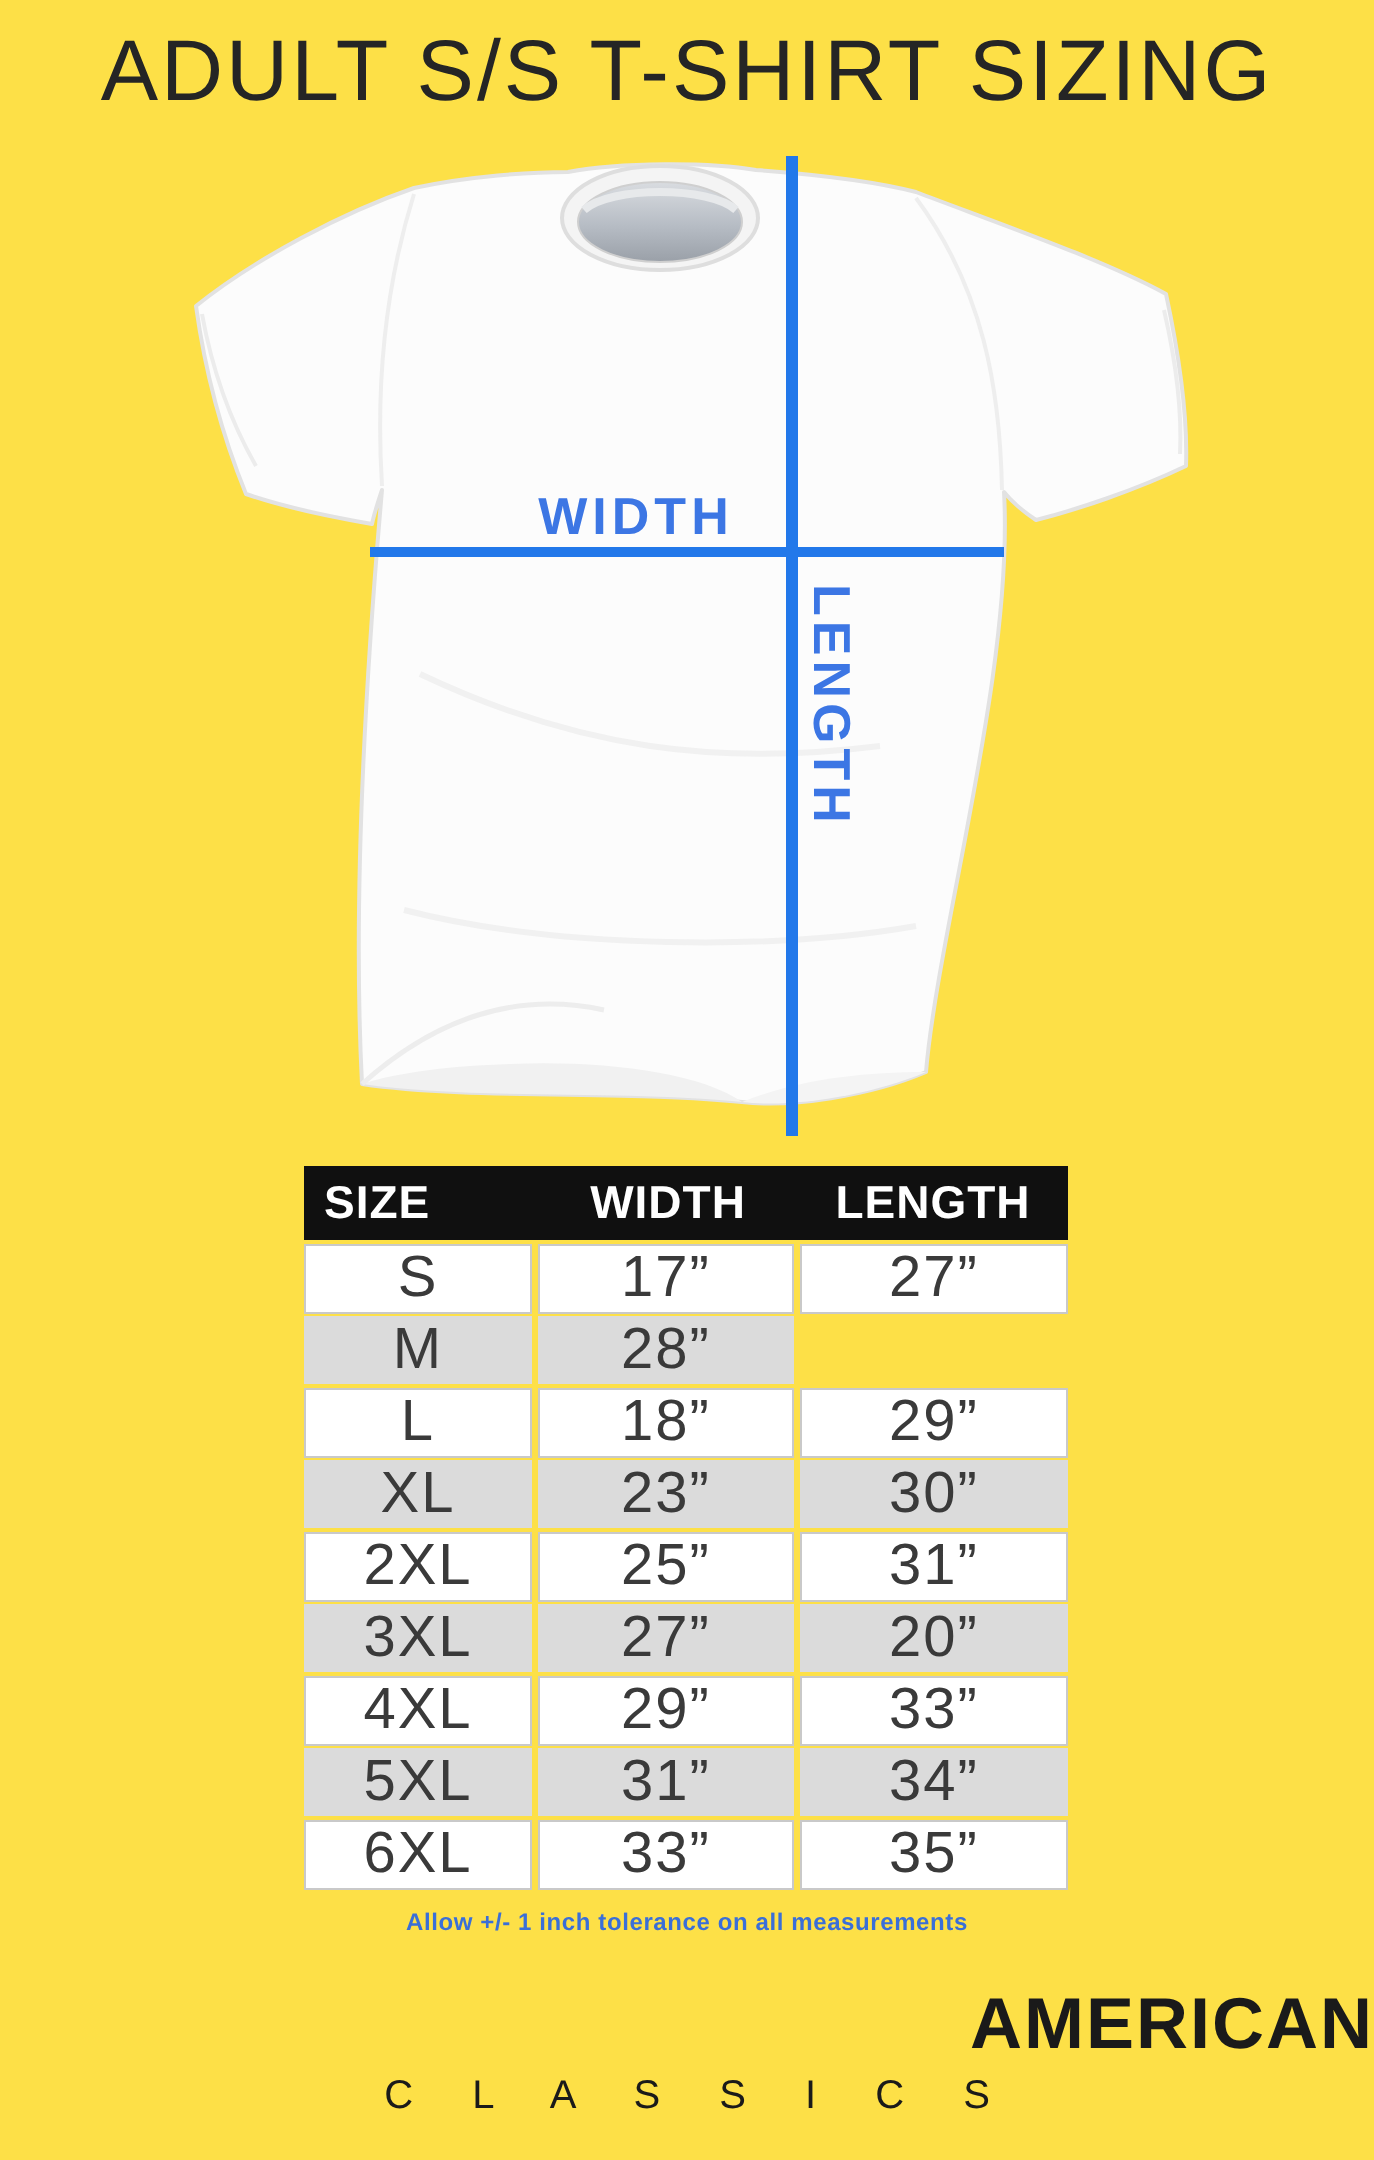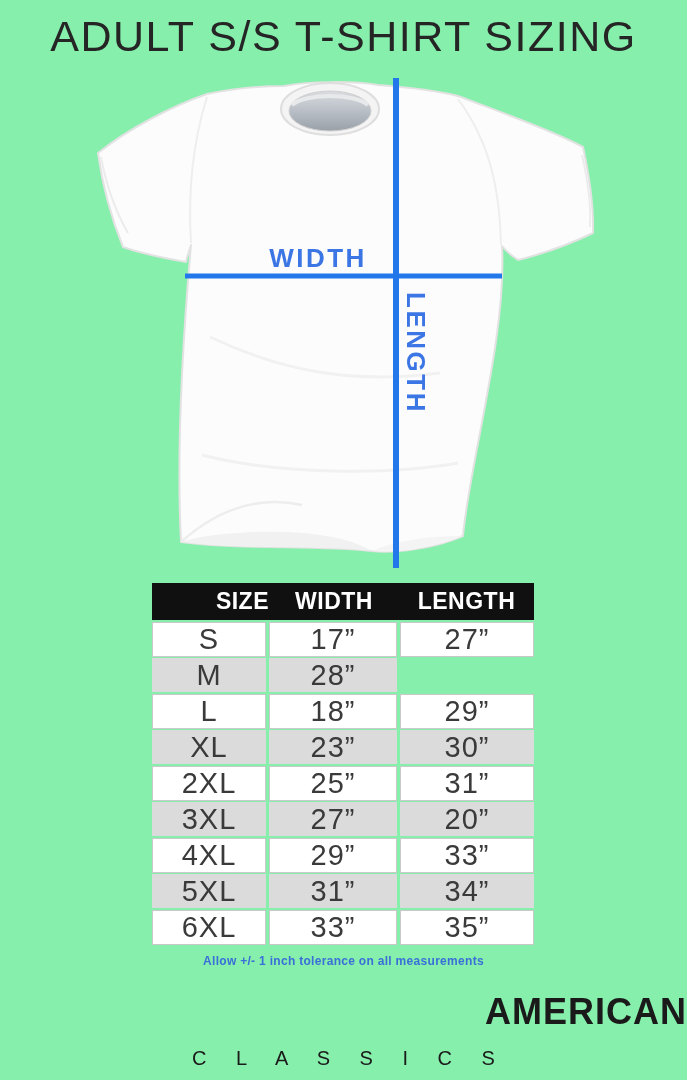--- a/index.html
+++ b/index.html
@@ -1,19 +1,19 @@
 <!DOCTYPE html>
 <html><head>
 <meta charset="utf-8">
 <style>
   html,body{margin:0;padding:0;background:#ffffff;}
   .page{
     position:relative;
     width:687px;height:1080px;
-    background:#86efac;
+    background:#fde047;
     overflow:hidden;
     font-family:"Liberation Sans", sans-serif;
   }
   .title{
     position:absolute;top:12px;left:0;width:100%;
     text-align:center;
     font-size:43px;font-weight:300;letter-spacing:1.5px;
     color:#252525;
   }
   .shirt-wrap{position:absolute;left:60px;top:75px;width:560px;height:500px;}
@@ -22,21 +22,21 @@
     font-weight:bold;font-size:26px;letter-spacing:2.5px;
   }
   
   .sizing-table{position:absolute;left:152px;top:583px;width:382px;}
   .t-header{
     display:grid;grid-template-columns:117px 130px 135px;
     background:#101010;height:37px;align-items:center;
     color:#ffffff;font-weight:bold;font-size:23px;letter-spacing:0.5px;
   }
   .th{text-align:center;}
-  .th-size{text-align:right;padding-left:10px;}
+  .th-size{text-align:left;padding-left:10px;}
   .t-row{
     display:grid;grid-template-columns:114px 128px 134px;column-gap:3px;
     height:34px;margin-top:2px;
     font-size:29px;font-weight:300;color:#3a3a3a;letter-spacing:1px;
   }
   .t-row .td{
     display:flex;align-items:center;justify-content:center;
     height:100%;box-sizing:border-box;
   }
   .t-row.white .td{background:#ffffff;border:1px solid #c9c9c9;}
@@ -45,21 +45,21 @@
     position:absolute;top:954px;left:0;width:100%;
     text-align:center;
     font-size:12px;font-weight:bold;color:#3a6fd8;letter-spacing:0.3px;
   }
   .brand{position:absolute;top:994px;left:0;width:100%;text-align:center;color:#1a1a1a;}
   .brand-name{
     font-size:36px;font-weight:800;letter-spacing:1px;line-height:1.0;text-align:right;
   }
   .brand-sub{
     font-size:20px;font-weight:400;letter-spacing:12px;padding-left:12px;
-    margin-top:18px;line-height:1.0;
+    margin-top:8px;line-height:1.0;
   }
 </style>
 </head>
 <body>
 
 <div class="page">
 
   <div class="title">ADULT S/S T-SHIRT SIZING</div>
 
   <div class="shirt-wrap">

